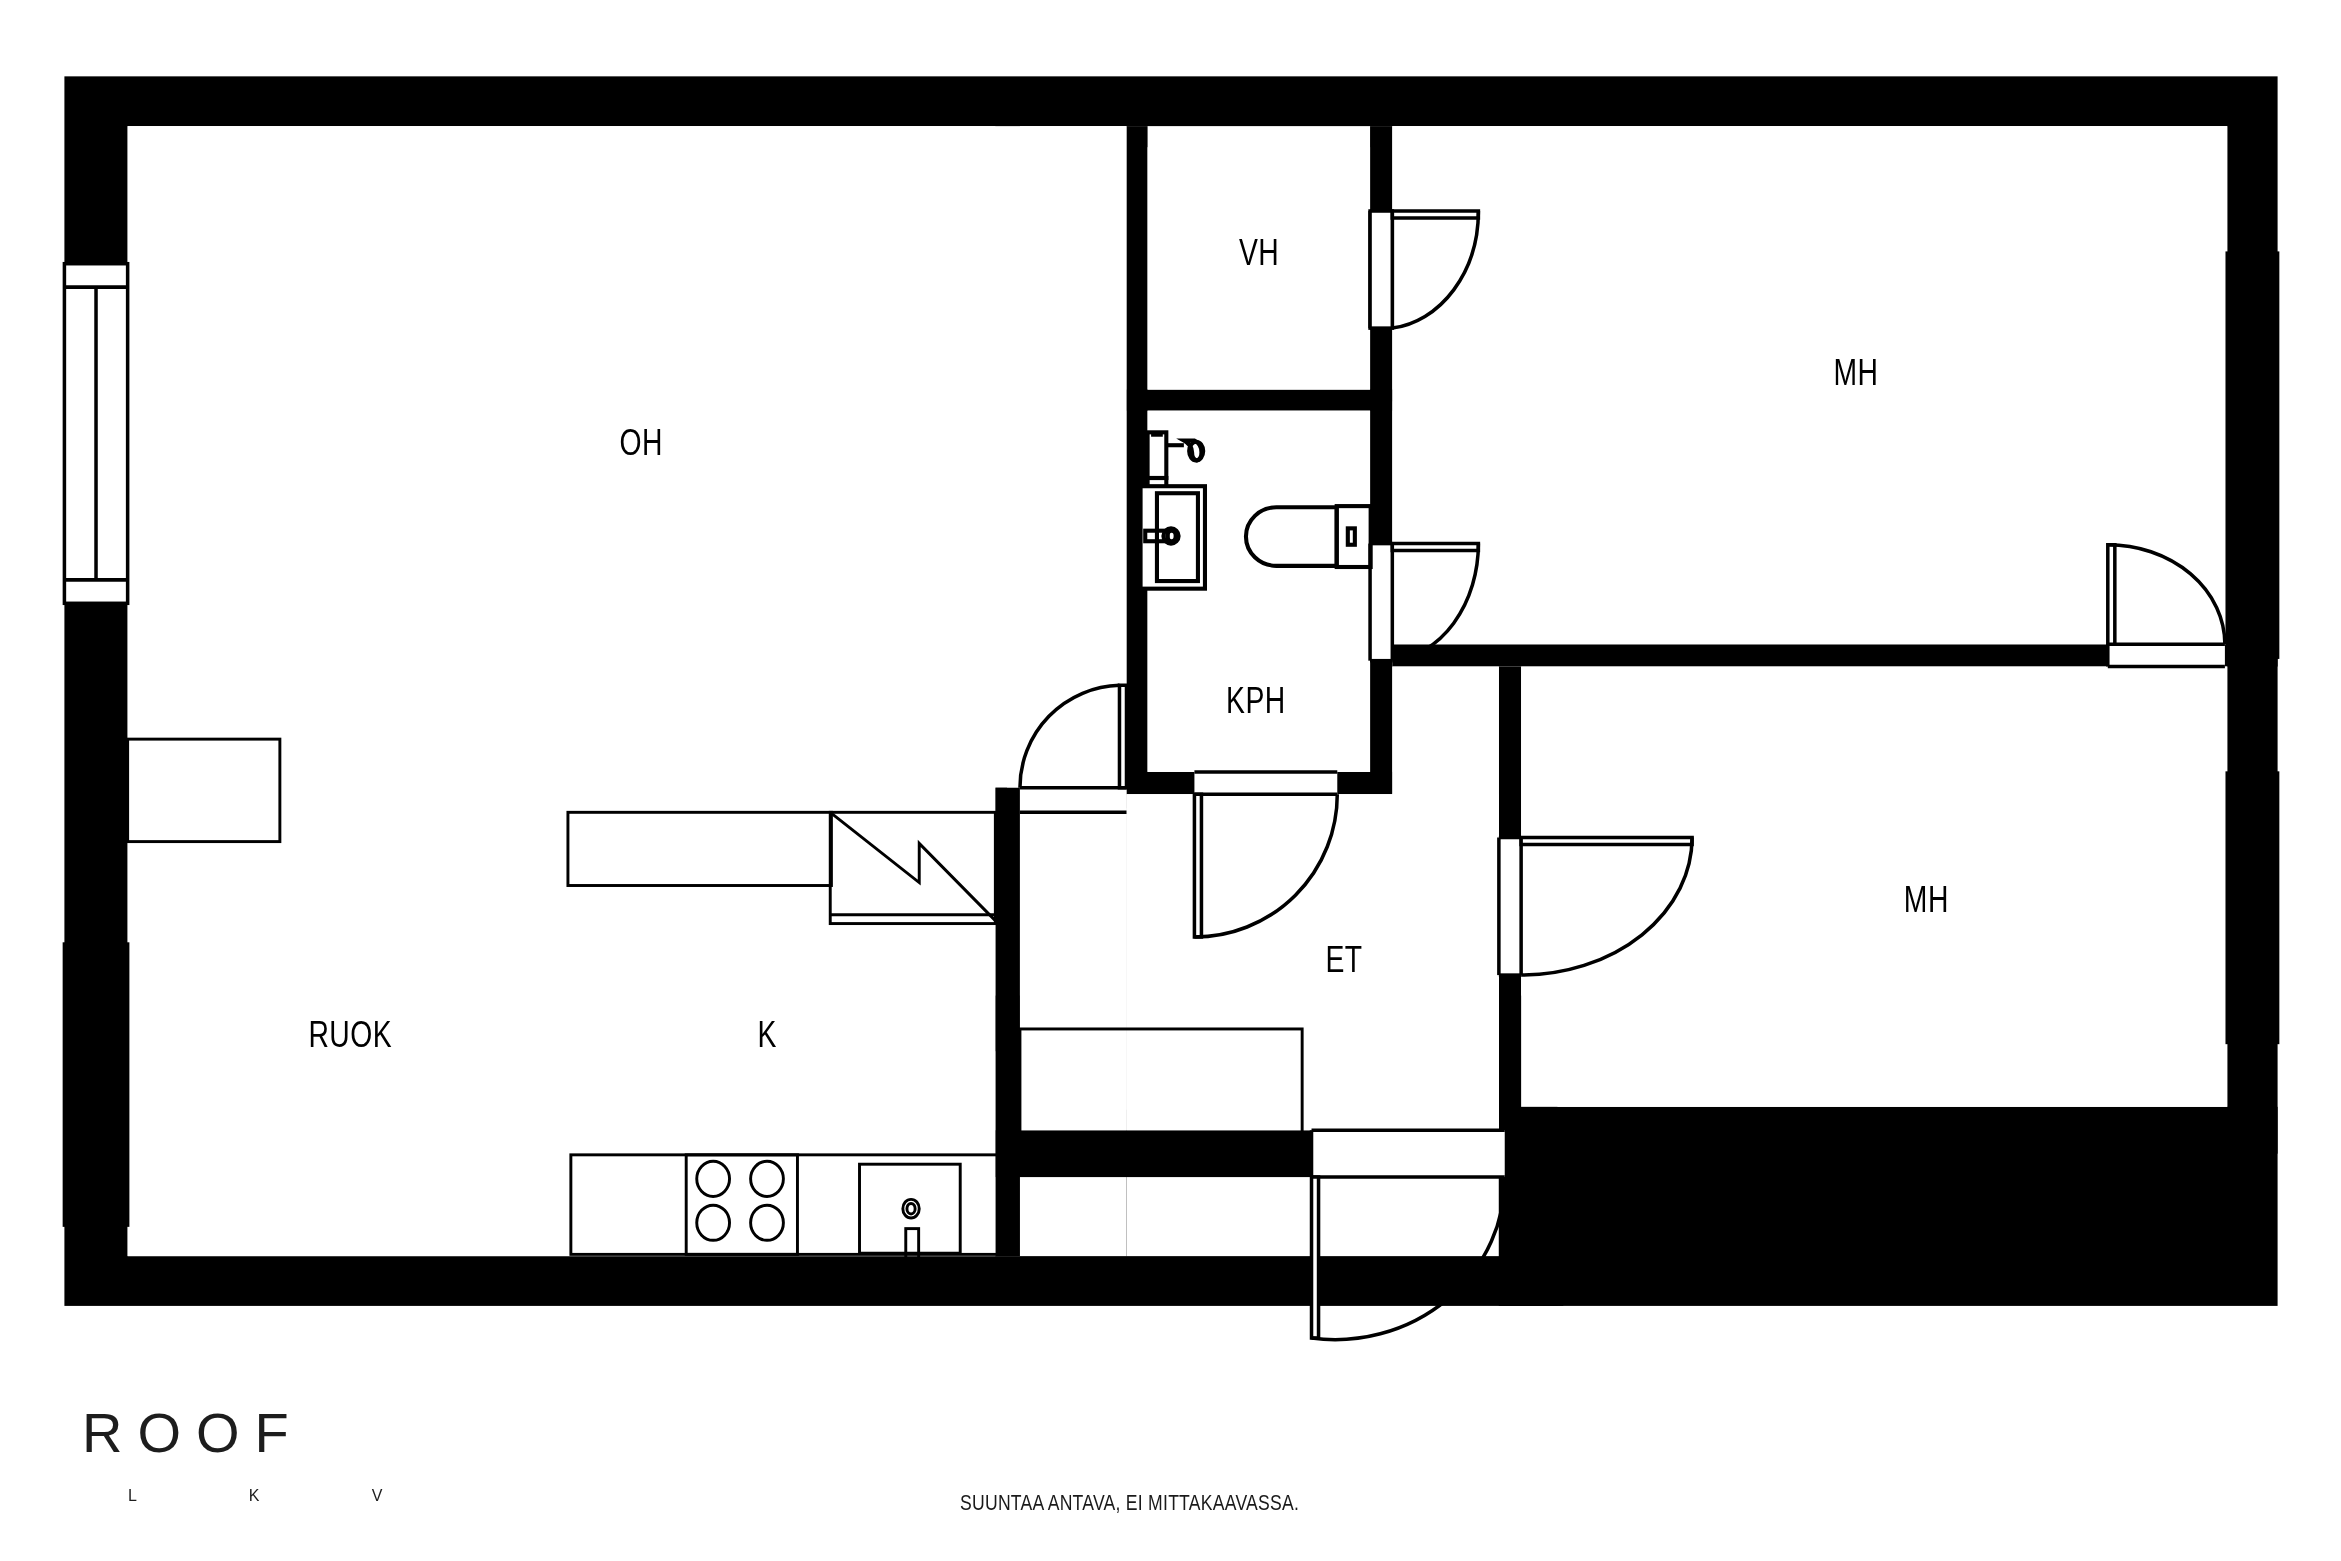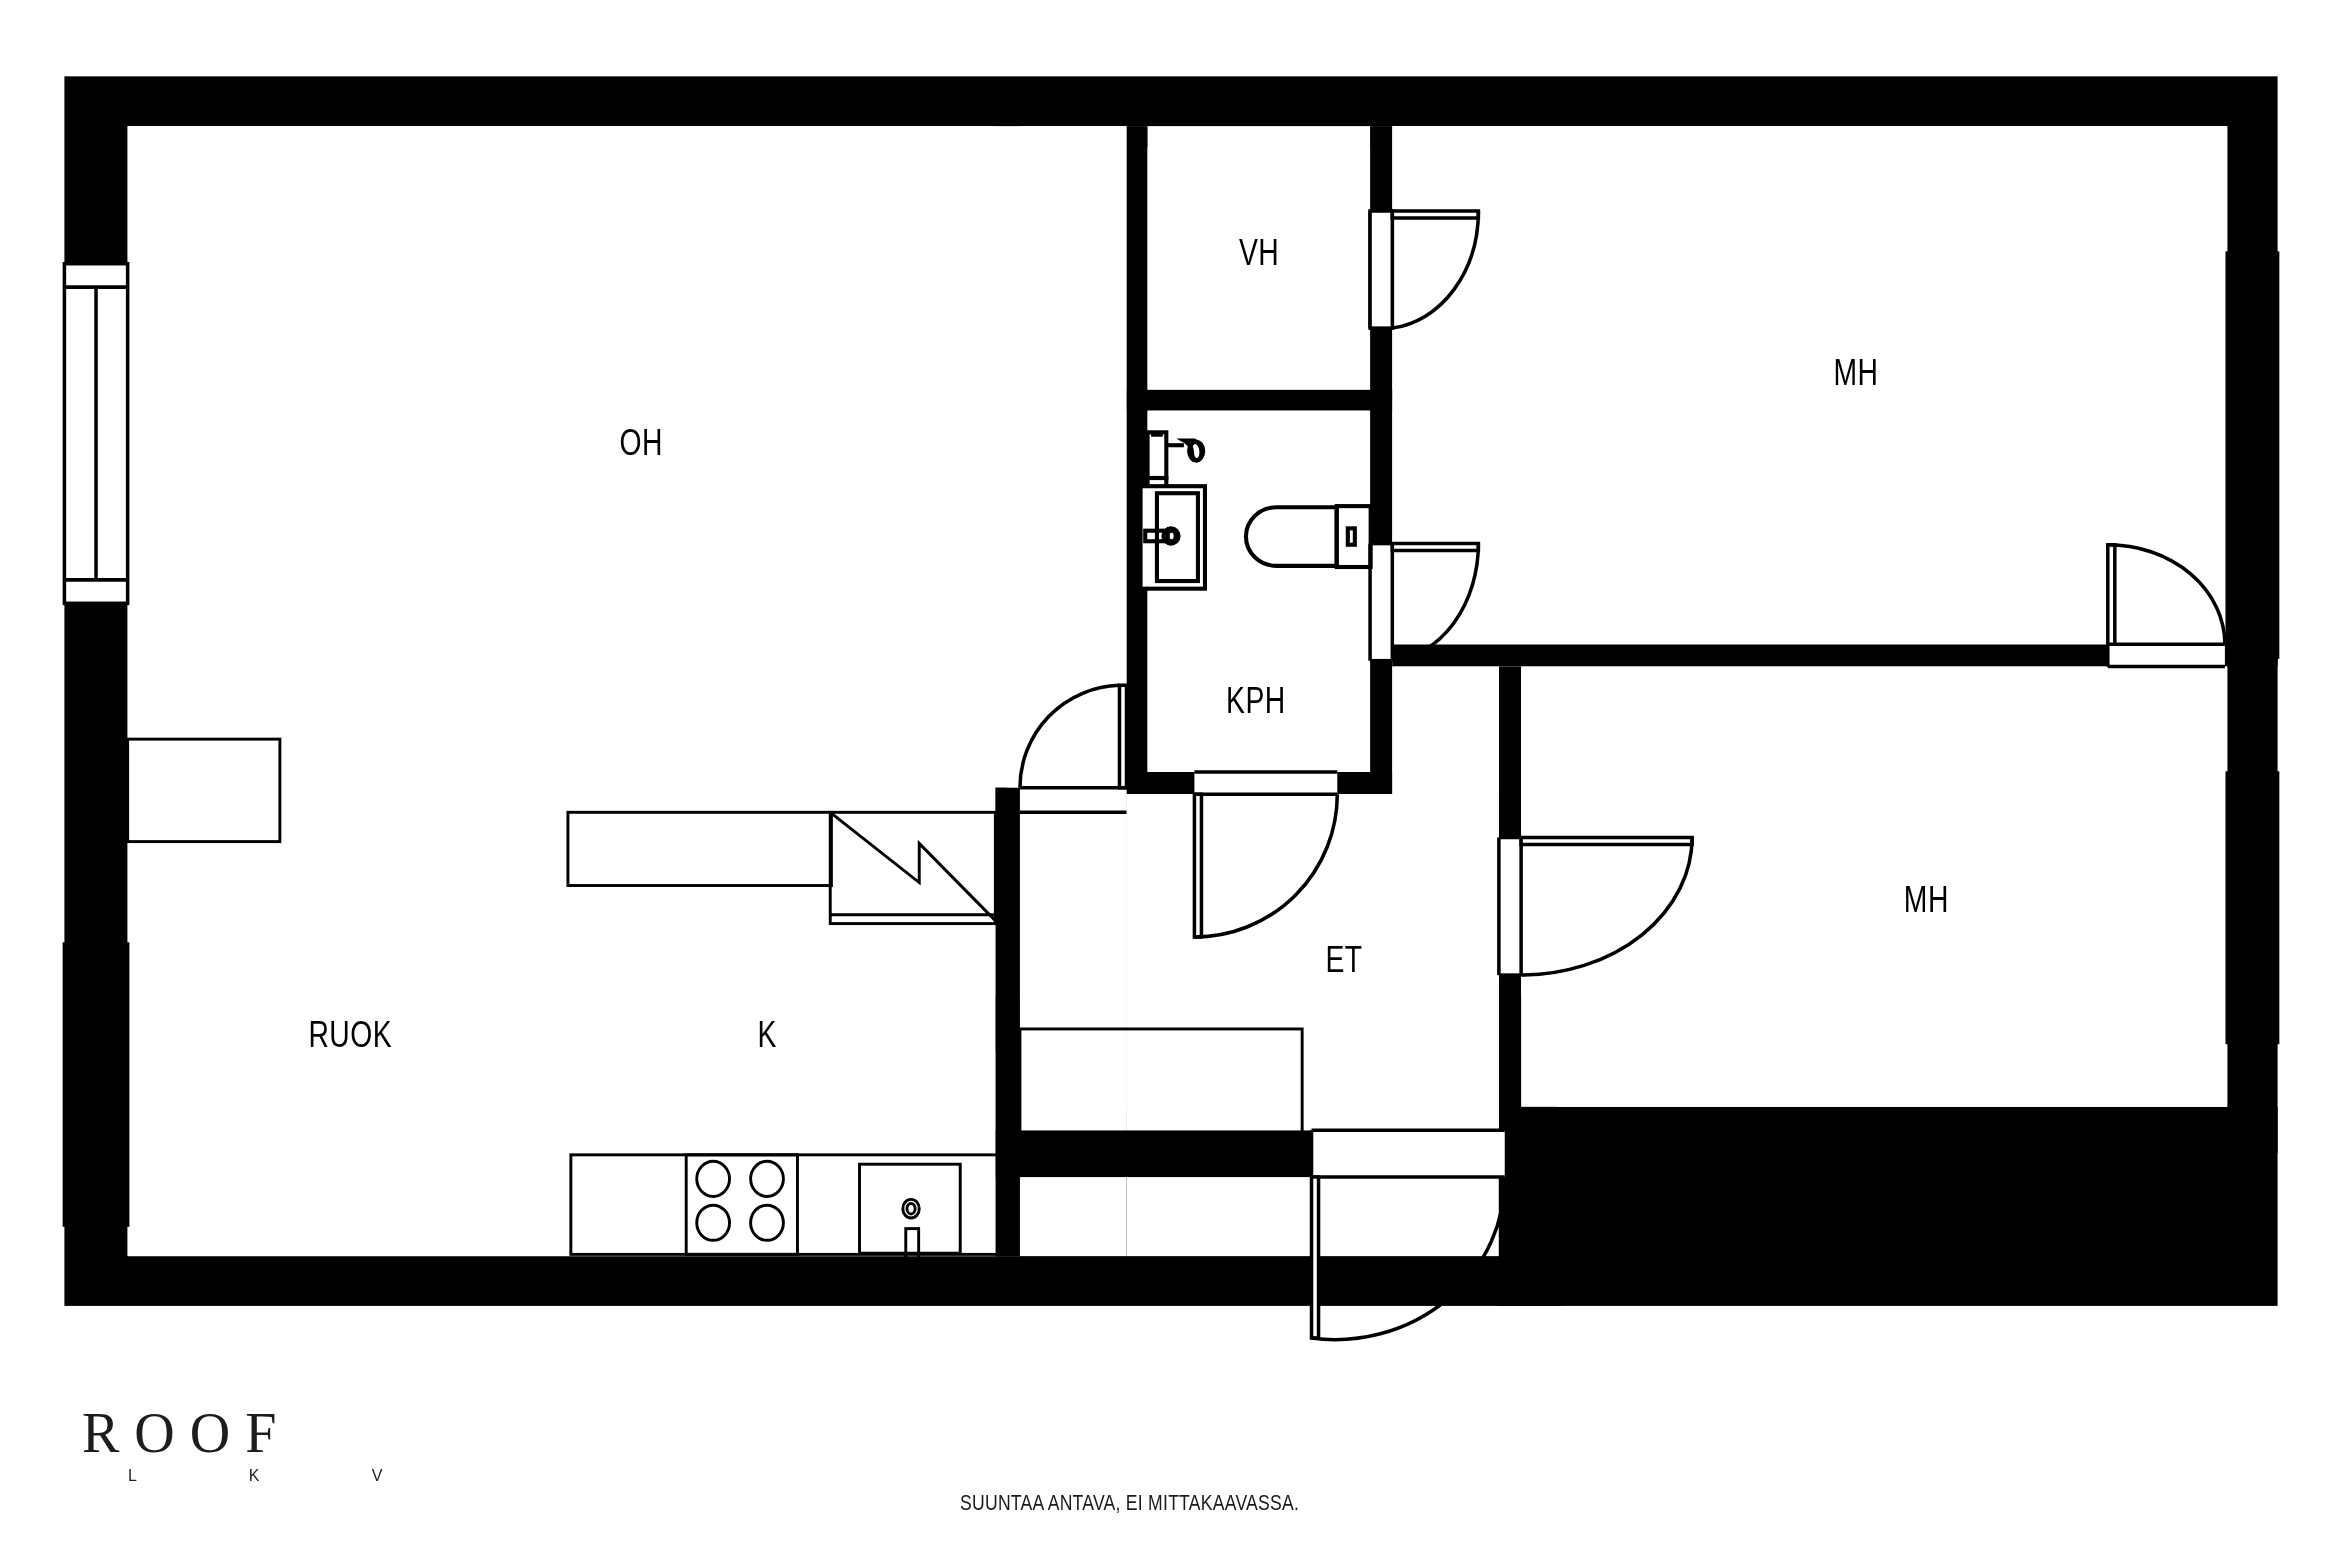--- a/index.html
+++ b/index.html
@@ -55,35 +55,35 @@
     transform-origin: left center;
     white-space: nowrap;
   }
   #logo-block {
     position: absolute;
     left: 82px;
     top: 1405px;
     width: 304px;
   }
   .logo-word {
-    font-family: Liberation Serif, serif;
+    font-family: Liberation Sans, sans-serif;
     font-size: 56px;
     font-weight: 300;
     letter-spacing: 15px;
     color: #1d1d1d;
     line-height: 1;
     white-space: nowrap;
   }
   .logo-sub {
     font-family: "Liberation Sans", sans-serif;
     font-size: 16px;
     font-weight: 300;
     letter-spacing: 54px;
     color: #1d1d1d;
-    margin-top: 6px;
+    margin-top: 26px;
     margin-left: 46px;
     white-space: nowrap;
   }
 </style>
 </head>
 <body>
 
 <div id="plan-root">
 
   <svg class="plan" viewBox="0 0 4000 2667" xmlns="http://www.w3.org/2000/svg">

